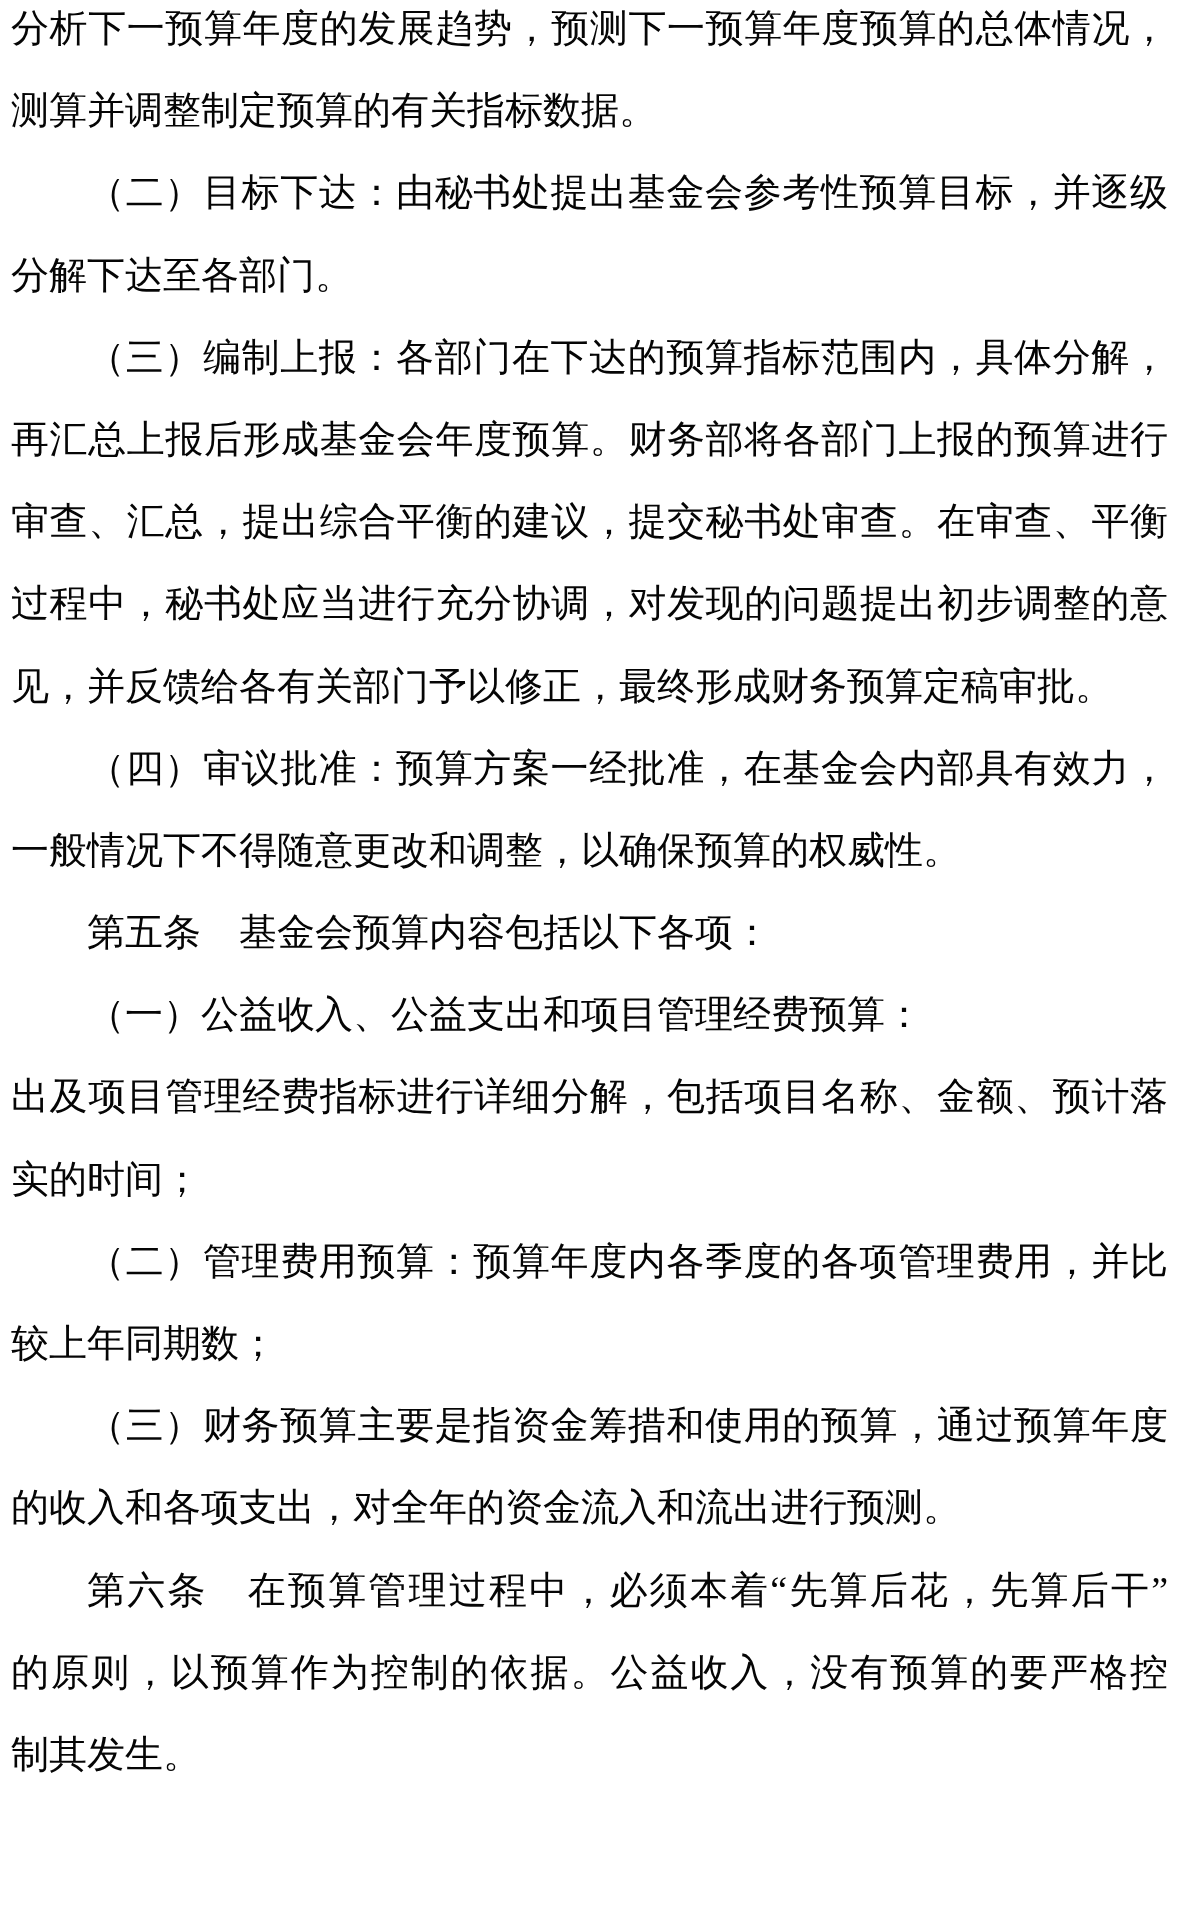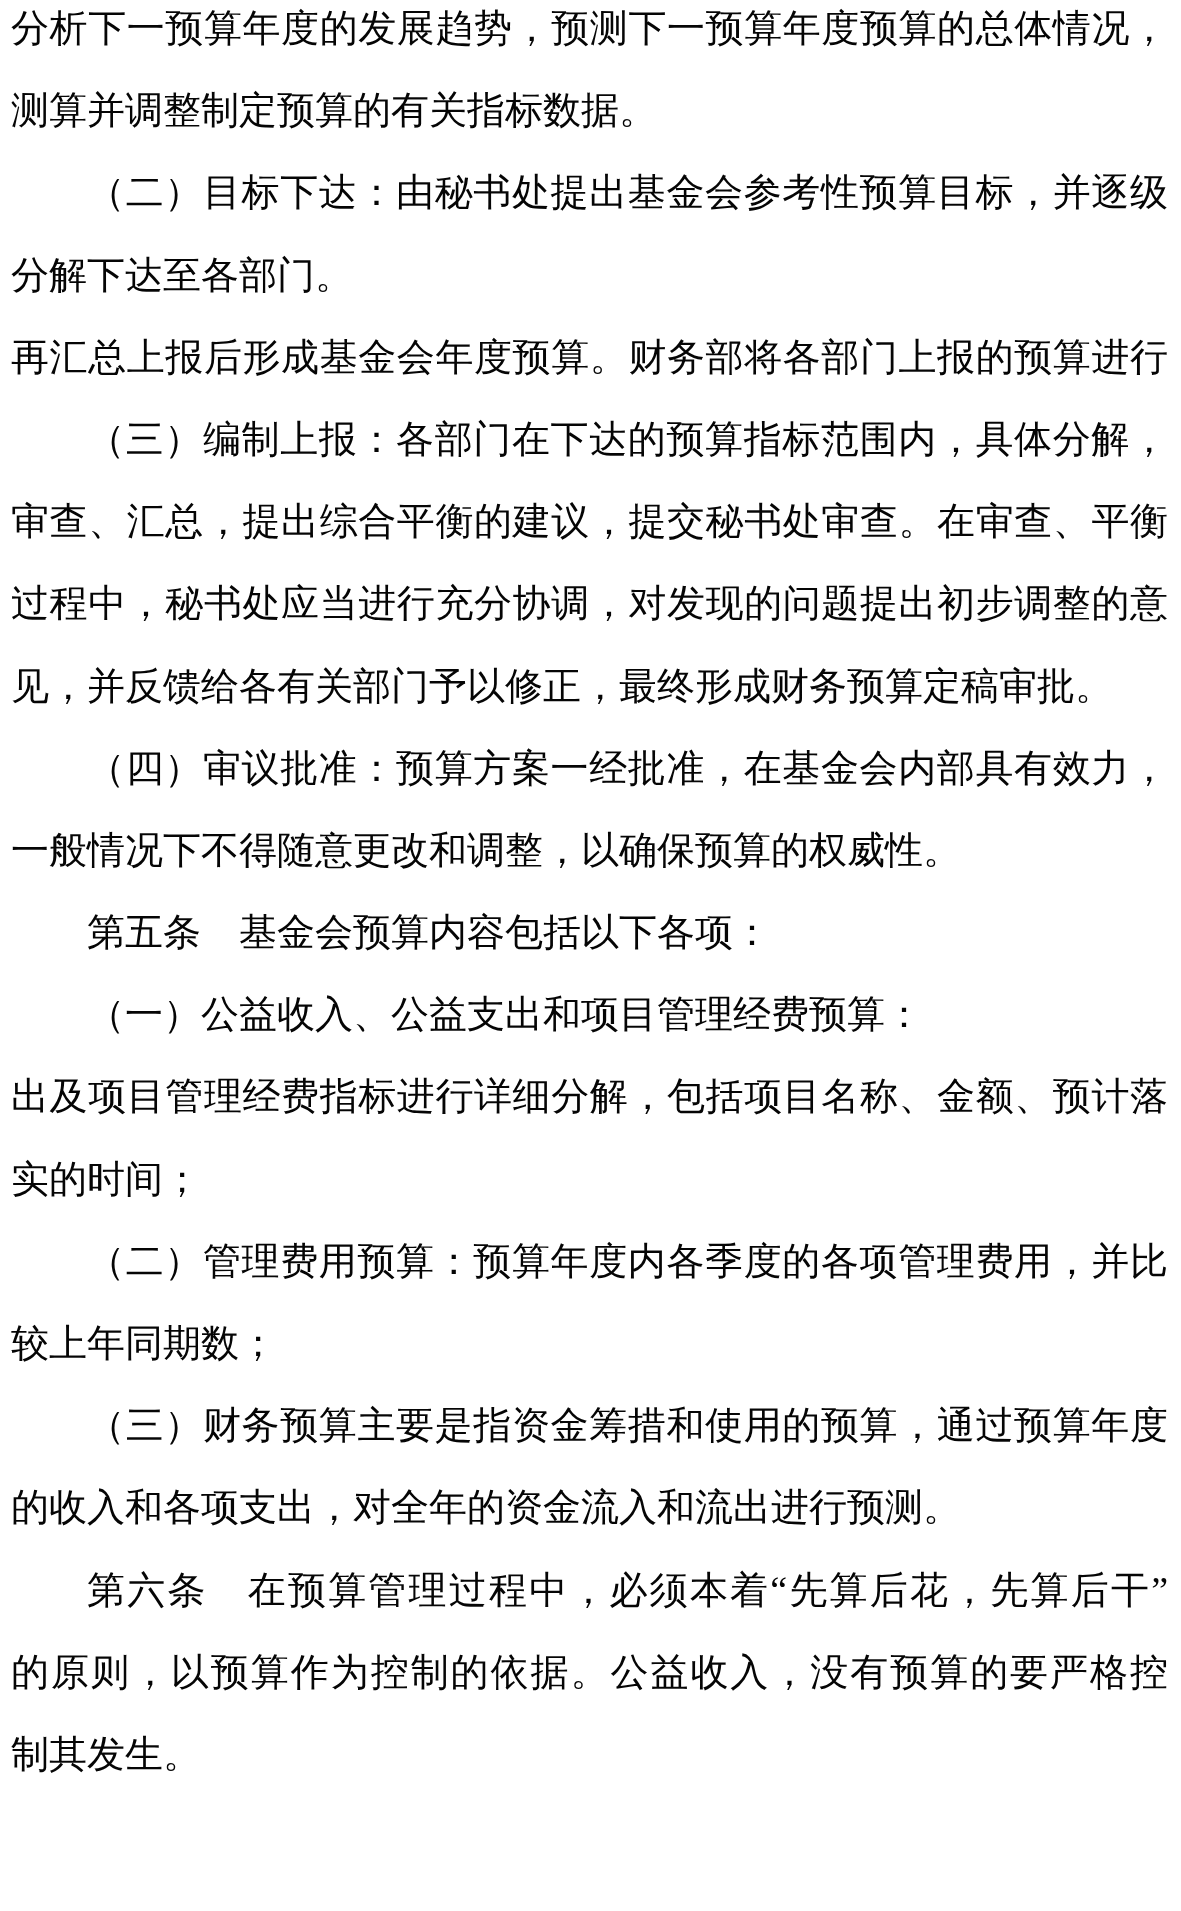--- a/index.html
+++ b/index.html
@@ -45,22 +45,22 @@
 </style>
 </head>
 <body>
 
 <div class="page">
   <div class="content">
     <div class="line justify">分析下一预算年度的发展趋势，预测下一预算年度预算的总体情况，</div>
     <div class="line">测算并调整制定预算的有关指标数据。</div>
     <div class="line indent justify">（二）目标下达：由秘书处提出基金会参考性预算目标，并逐级</div>
     <div class="line">分解下达至各部门。</div>
+    <div class="line indent justify">（三）编制上报：各部门在下达的预算指标范围内，具体分解，</div>
     <div class="line justify">再汇总上报后形成基金会年度预算。财务部将各部门上报的预算进行</div>
-    <div class="line indent justify">（三）编制上报：各部门在下达的预算指标范围内，具体分解，</div>
     <div class="line justify">审查、汇总，提出综合平衡的建议，提交秘书处审查。在审查、平衡</div>
     <div class="line justify">过程中，秘书处应当进行充分协调，对发现的问题提出初步调整的意</div>
     <div class="line">见，并反馈给各有关部门予以修正，最终形成财务预算定稿审批。</div>
     <div class="line indent justify">（四）审议批准：预算方案一经批准，在基金会内部具有效力，</div>
     <div class="line">一般情况下不得随意更改和调整，以确保预算的权威性。</div>
     <div class="line indent">第五条　基金会预算内容包括以下各项：</div>
     <div class="line indent">（一）公益收入、公益支出和项目管理经费预算：</div>
     <div class="line justify">出及项目管理经费指标进行详细分解，包括项目名称、金额、预计落</div>
     <div class="line">实的时间；</div>
     <div class="line indent justify">（二）管理费用预算：预算年度内各季度的各项管理费用，并比</div>

